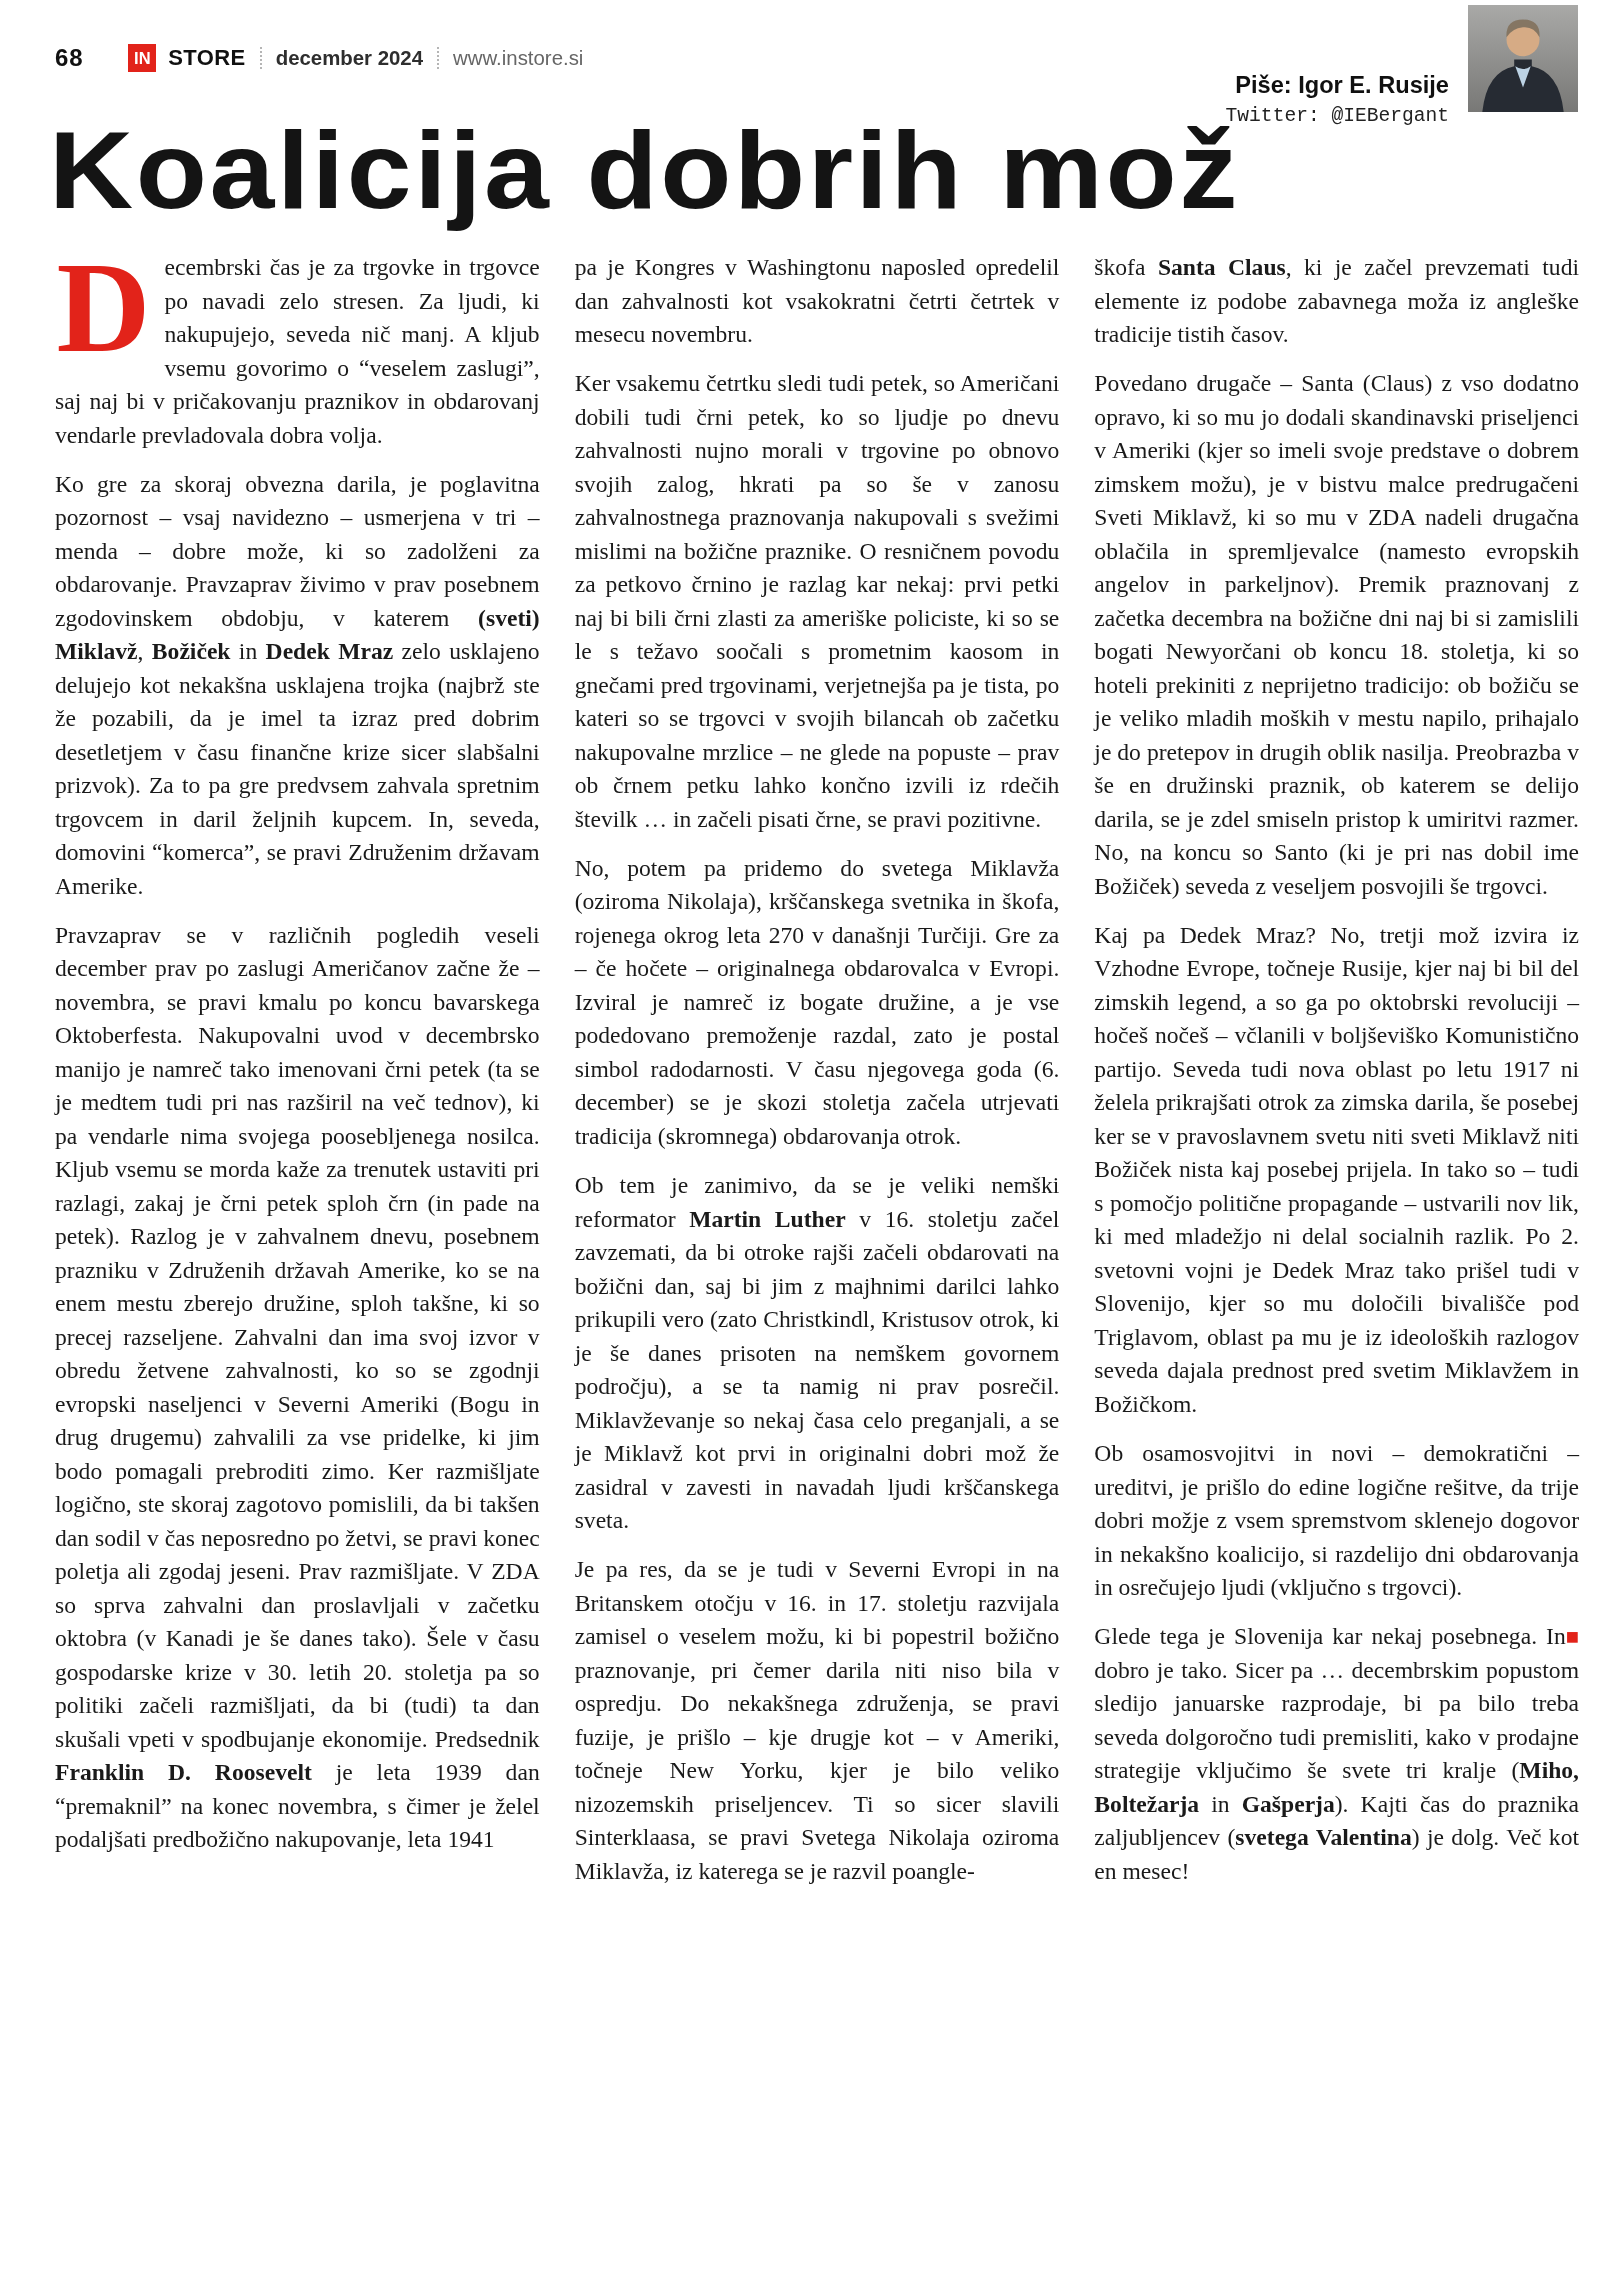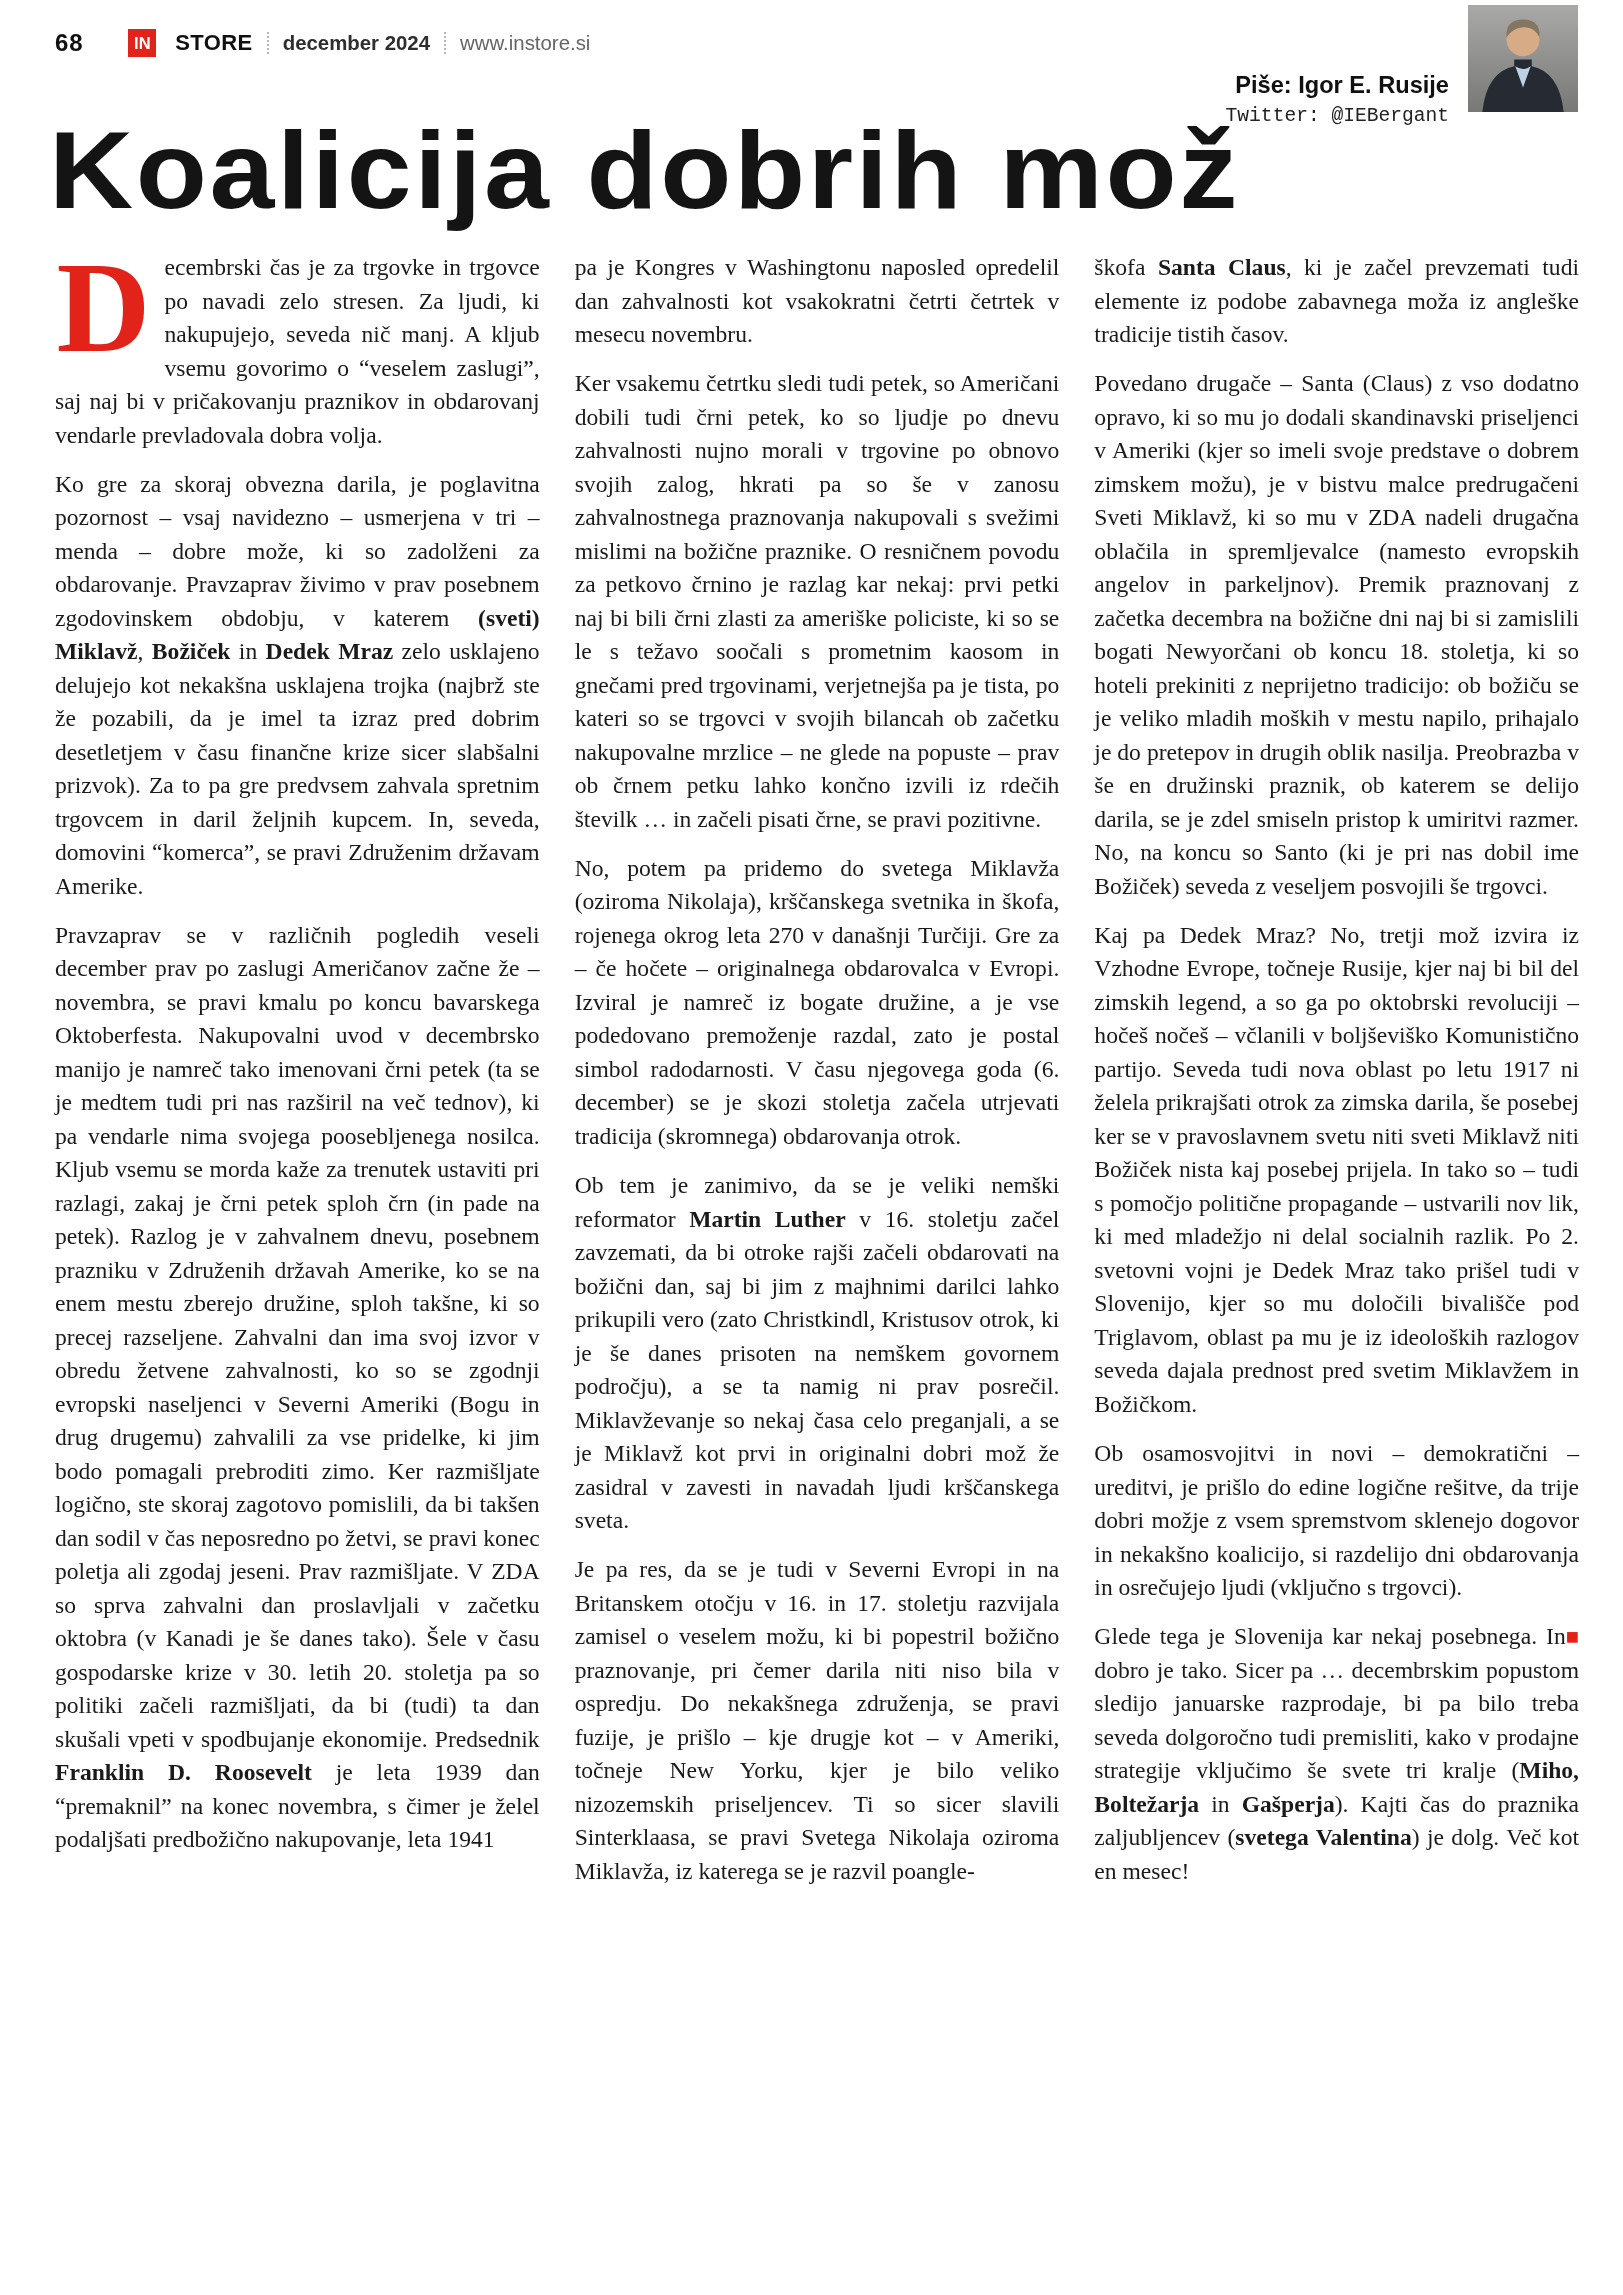--- a/index.html
+++ b/index.html
@@ -6,30 +6,30 @@
   * { box-sizing:border-box; }
   html,body { margin:0; padding:0; }
   body {
     width:1623px; height:2295px; background:#ffffff;
     font-family:"Liberation Serif", serif; color:#1a1a1a;
   }
   .page { position:relative; width:1623px; height:2295px; background:#fff; overflow:hidden; }
 
   
   .topbar {
-    position:absolute; left:55px; top:29px; display:flex; align-items:center; gap:14px;
+    position:absolute; left:55px; top:44px; display:flex; align-items:center; gap:14px;
     font-family:"Liberation Sans", sans-serif;
   }
   .page-num { font-size:24px; font-weight:bold; color:#111; letter-spacing:0.8px; }
   .logo { display:flex; align-items:center; margin-left:31px; }
   .logo-in {
     background:var(--accent); color:#fff; font-weight:bold; font-size:16.5px;
     width:28px; height:28px; display:flex; align-items:center; justify-content:center;
   }
-  .logo-store { font-weight:bold; font-size:22px; color:#101010; margin-left:19px; letter-spacing:0.4px; }
+  .logo-store { font-weight:bold; font-size:22px; color:#101010; margin-left:12px; letter-spacing:0.4px; }
   .sep { height:22px; border-left:2.4px dotted #b5b5b5; }
   .issue { font-size:20.4px; font-weight:bold; color:#2e2e2e; }
   .site { font-size:20.4px; color:#666; }
 
   
   .section-head { position:absolute; left:55px; top:60px; }
   .vox {
     margin:0; font-family:"Liberation Sans", sans-serif; font-weight:bold;
     font-size:37px; color:#0d0d0d; letter-spacing:0.4px;
   }

